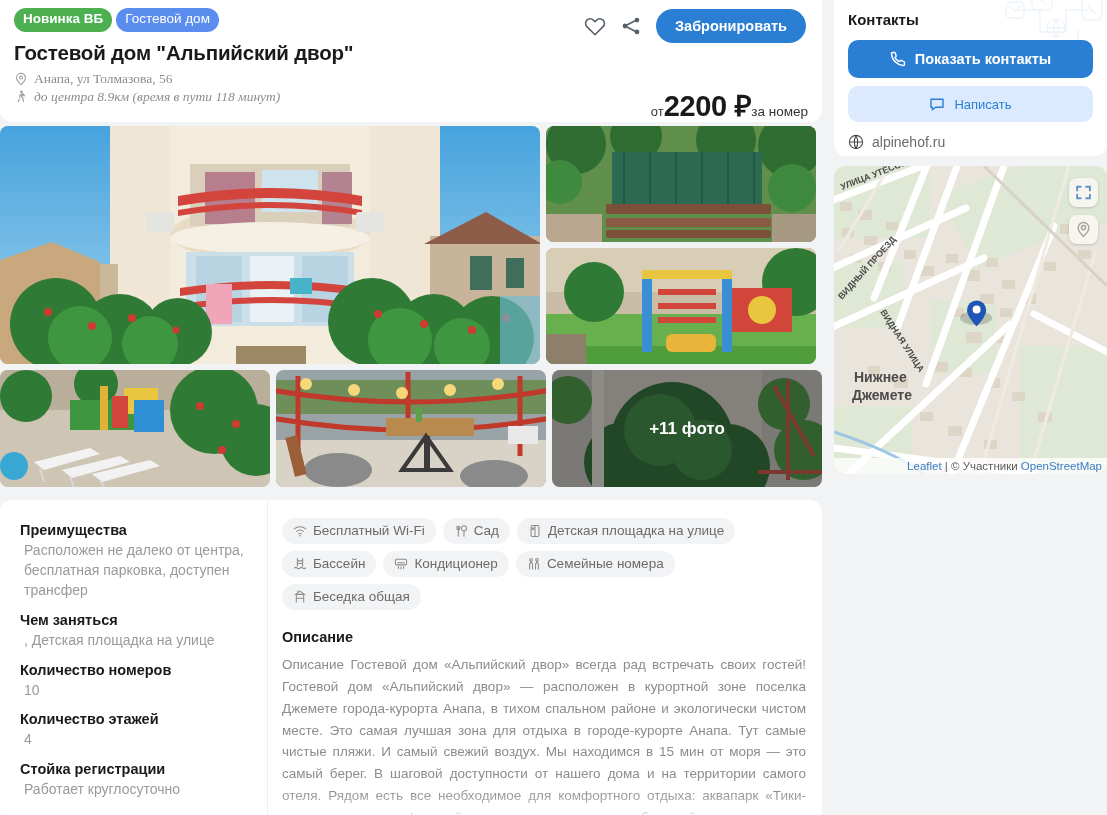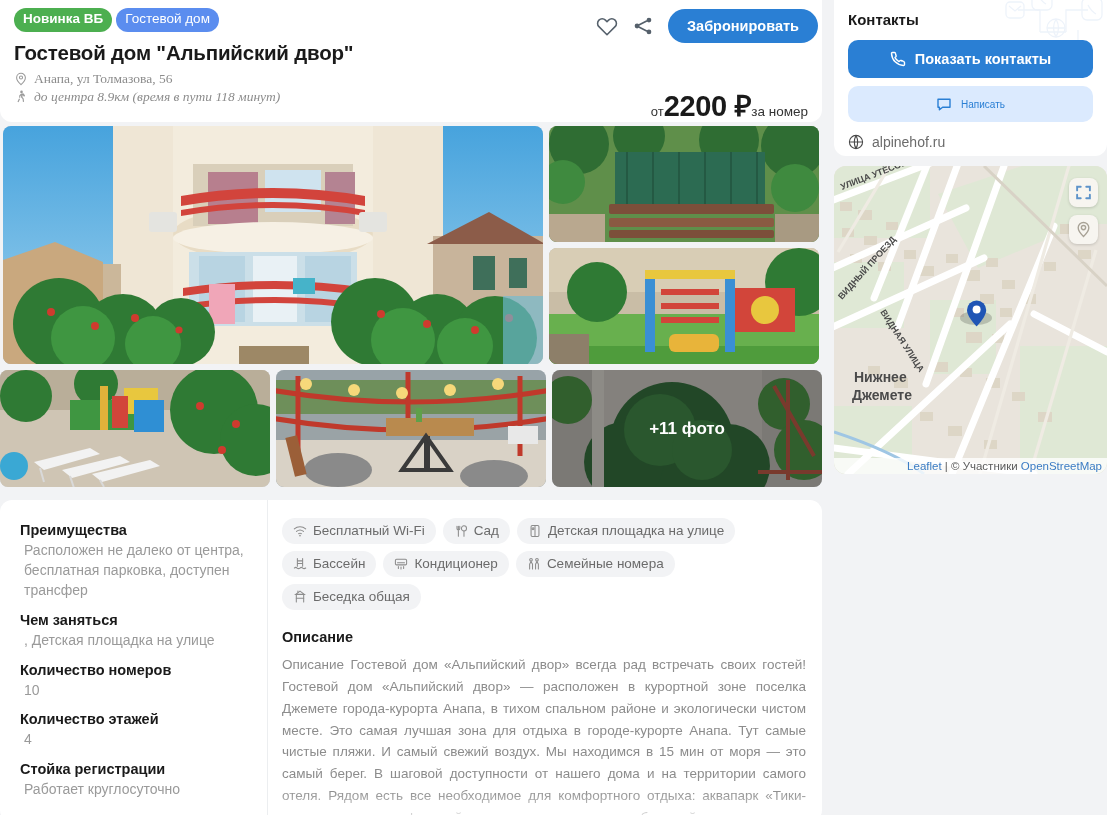--- a/index.html
+++ b/index.html
@@ -35,40 +35,40 @@
     margin-top: 9px; letter-spacing: -0.2px;
   }
   .loc-row {
     display: flex; align-items: center; gap: 6px;
     color: #8c8c8c; font-size: 13.5px; margin-top: 6px; font-family: Liberation Serif, serif;
   }
   .loc-row.walk { font-style: italic; margin-top: 2px; }
   .loc-ico { width: 14px; height: 14px; flex: 0 0 14px; display: block; }
 
   .hdr-actions {
-    position: absolute; right: 4px; top: 9px;
+    position: absolute; right: 16px; top: 9px;
     display: flex; align-items: center; gap: 14px;
   }
   .ico-btn { width: 22px; height: 22px; cursor: pointer; display: block; }
   .book-btn {
     background: #2a7fd4; color: #fff; border: none;
     font-family: inherit; font-size: 14.5px; font-weight: 700;
     padding: 9px 19px; border-radius: 19px; cursor: pointer;
     white-space: nowrap;
   }
   .price-line {
     position: absolute; right: 14px; top: 85px;
     display: flex; align-items: baseline; color: #1a1a1a;
   }
   .price-from { font-size: 13px; color: #333; }
   .price-val { font-size: 29px; font-weight: 700; letter-spacing: -0.3px; }
   .price-unit { font-size: 13.5px; color: #333; }
 
   
-  .gallery { margin-top: 4px; display: flex; flex-direction: column; gap: 6px; align-items: center; }
+  .gallery { margin-top: 4px; display: flex; flex-direction: column; gap: 6px; }
   .g-row { display: flex; gap: 6px; }
   .g-top { height: 238px; }
   .g-bot { height: 117px; }
   .ph { border-radius: 8px; overflow: hidden; position: relative; background: #cfd4d8; }
   .g-main { width: 540px; }
   .g-right { width: 270px; display: flex; flex-direction: column; gap: 6px; }
   .g-right .ph { height: 116px; }
   .g-bot .ph { width: 270px; }
   .g-bot .ph:first-child { width: 270px; }
   .ph svg { display: block; width: 100%; height: 100%; }
@@ -119,21 +119,21 @@
   .btn-primary {
     margin-top: 12px; width: 100%; background: #2a7fd4; color: #fff;
     border: none; border-radius: 10px; padding: 11px 0;
     font-family: inherit; font-size: 14.5px; font-weight: 700;
     display: flex; align-items: center; justify-content: center; gap: 9px;
     cursor: pointer; position: relative;
   }
   .btn-secondary {
     margin-top: 8px; width: 100%; background: #dbeafe; color: #2a7fd4;
     border: none; border-radius: 10px; padding: 10px 0;
-    font-family: inherit; font-size: 10px;
+    font-family: inherit; font-size: 13px;
     display: flex; align-items: center; justify-content: center; gap: 9px;
     cursor: pointer; position: relative;
   }
   .btn-primary svg, .btn-secondary svg { width: 16px; height: 16px; }
   .site-row {
     margin-top: 12px; display: flex; align-items: center; gap: 8px;
     font-size: 14px; color: #6b6b6b; cursor: pointer; position: relative;
   }
   .site-row svg { width: 16px; height: 16px; }
 

